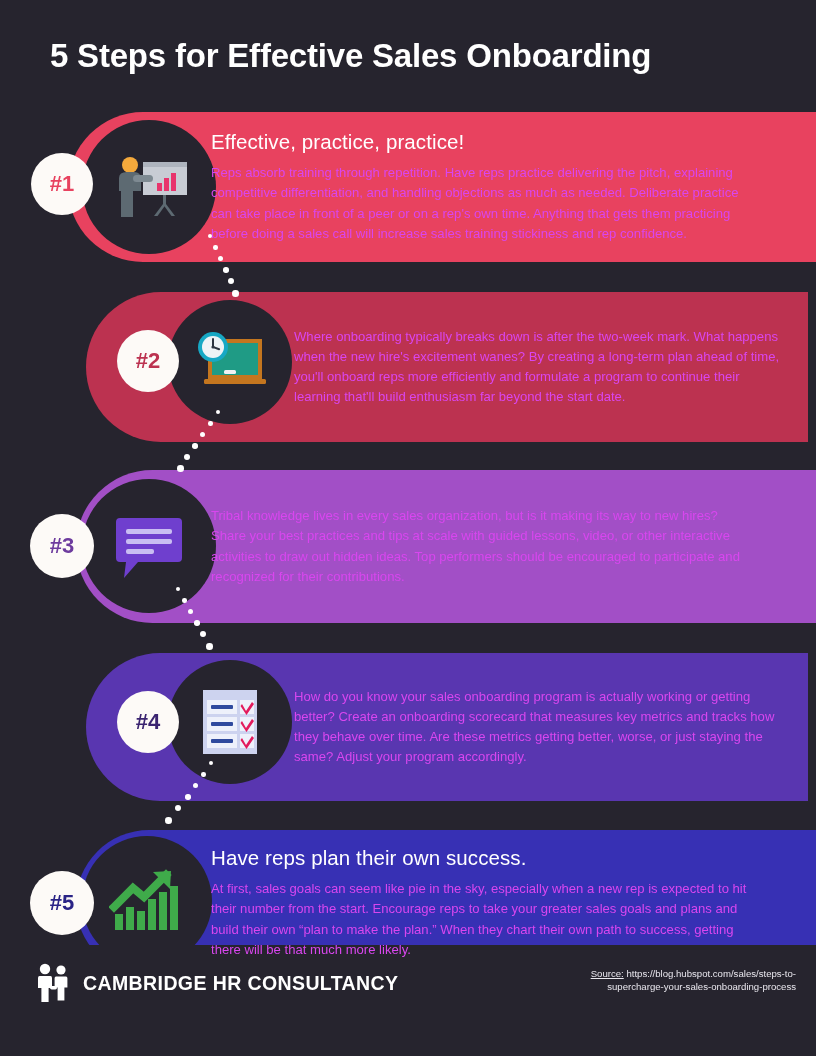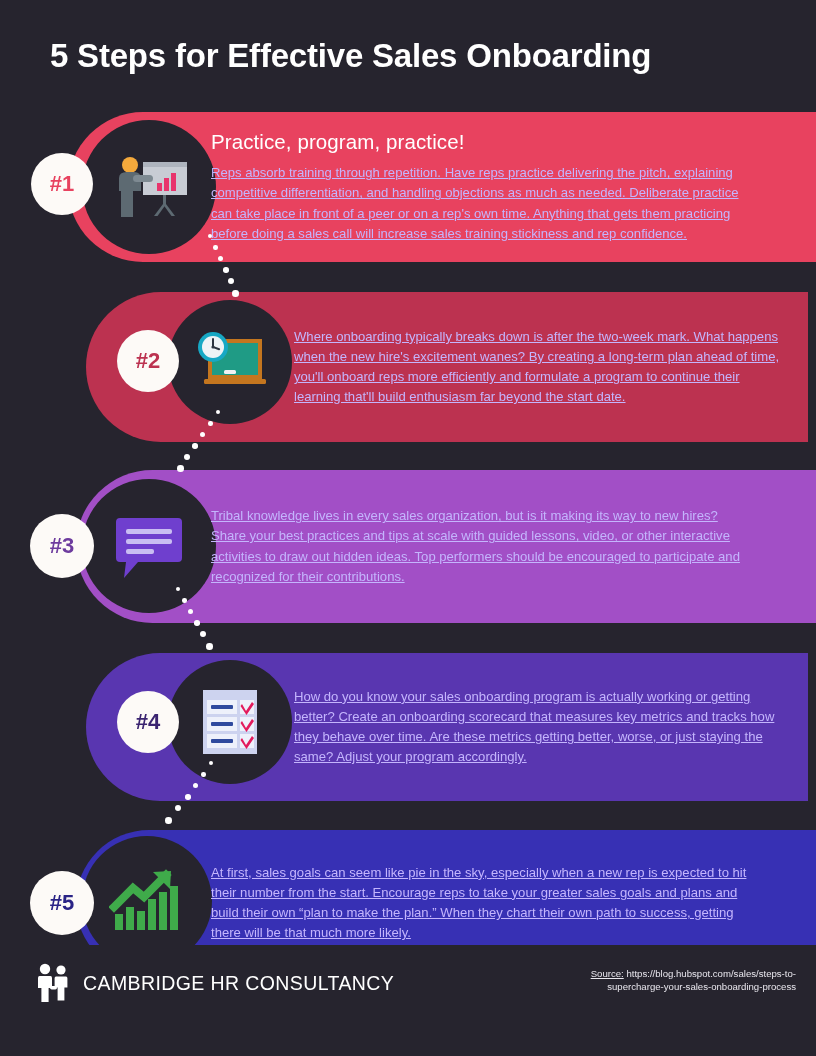--- a/index.html
+++ b/index.html
@@ -83,22 +83,21 @@
   .step-title {
     font-size: 20.5px;
     font-weight: normal;
     color: #ffffff;
     margin-bottom: 9px;
     letter-spacing: 0.1px;
   }
   .step-body {
     font-size: 13.1px;
     line-height: 1.53;
-    color: #c4b5fd;
-    text-decoration: underline;
+    color: #d946ef;
   }
 
   
   .connector {
     position: absolute;
     z-index: 7;
     pointer-events: none;
   }
   .dot {
     position: absolute;
@@ -118,21 +117,21 @@
     padding: 18px 20px 0 36px;
   }
   .brand {
     display: flex;
     align-items: center;
     gap: 13px;
   }
   .brand-name {
     color: #ffffff;
     font-size: 19.5px;
-    font-weight: normal;
+    font-weight: bold;
     letter-spacing: 0.4px;
   }
   .source {
     margin-left: auto;
     text-align: right;
     color: #e9e7ee;
     font-size: 9.6px;
     line-height: 1.38;
     max-width: 230px;
     padding-top: 4px;
@@ -171,21 +170,21 @@
 
         <rect x="26" y="30" width="20" height="7" rx="3.5" fill="#7e8a92"></rect>
       </svg>
     </div>
 
     <div class="num-badge" style="left:31px; top:41px; width:62px; height:62px; font-size:22px; color:#E8425F;">
       <span>#1</span>
     </div>
 
     <div class="step-text" style="margin-left:211px; width:570px; padding-right:28px;">
-      <div class="step-title">Practice, program, practice!</div>
+      <div class="step-title">Effective, practice, practice!</div>
       <div class="step-body">Reps absorb training through repetition. Have reps practice delivering the pitch, explaining competitive differentiation, and handling objections as much as needed. Deliberate practice can take place in front of a peer or on a rep's own time. Anything that gets them practicing before doing a sales call will increase sales training stickiness and rep confidence.</div>
     </div>
   </div>
 
   <div class="step" style="height:150px; margin-bottom:28px;">
     <div class="step-band" style="left:86px; right:8px; background:#BC3250;"></div>
 
     <div class="icon-disc" style="left:168px; top:8px; width:124px; height:124px;">
       <svg width="80" height="70" viewBox="0 0 80 70">
 
@@ -276,20 +275,21 @@
         <path d="M5 41 L24 22 L35 31 L57 9" stroke="#3fab4a" stroke-width="8" fill="none" stroke-linecap="square"></path>
         <path d="M44 6 L62 5 L61 23 L55 17 L50 12 Z" fill="#3fab4a"></path>
       </svg>
     </div>
 
     <div class="num-badge" style="left:30px; top:41px; width:64px; height:64px; font-size:22px; color:#2A2386;">
       <span>#5</span>
     </div>
 
     <div class="step-text" style="margin-left:211px; width:570px; padding-right:30px;">
+      <div class="step-title">Have reps plan their own success.</div>
       <div class="step-body">At first, sales goals can seem like pie in the sky, especially when a new rep is expected to hit their number from the start. Encourage reps to take your greater sales goals and plans and build their own “plan to make the plan.” When they chart their own path to success, getting there will be that much more likely.</div>
     </div>
   </div>
 </div>
 
 <div class="connector" style="left:0; top:0;">
   <div class="dot" style="left:208px; top:234px; width:4px;  height:4px;"></div>
   <div class="dot" style="left:213px; top:245px; width:4.5px;height:4.5px;"></div>
   <div class="dot" style="left:218px; top:256px; width:5px;  height:5px;"></div>
   <div class="dot" style="left:223px; top:267px; width:5.5px;height:5.5px;"></div>

